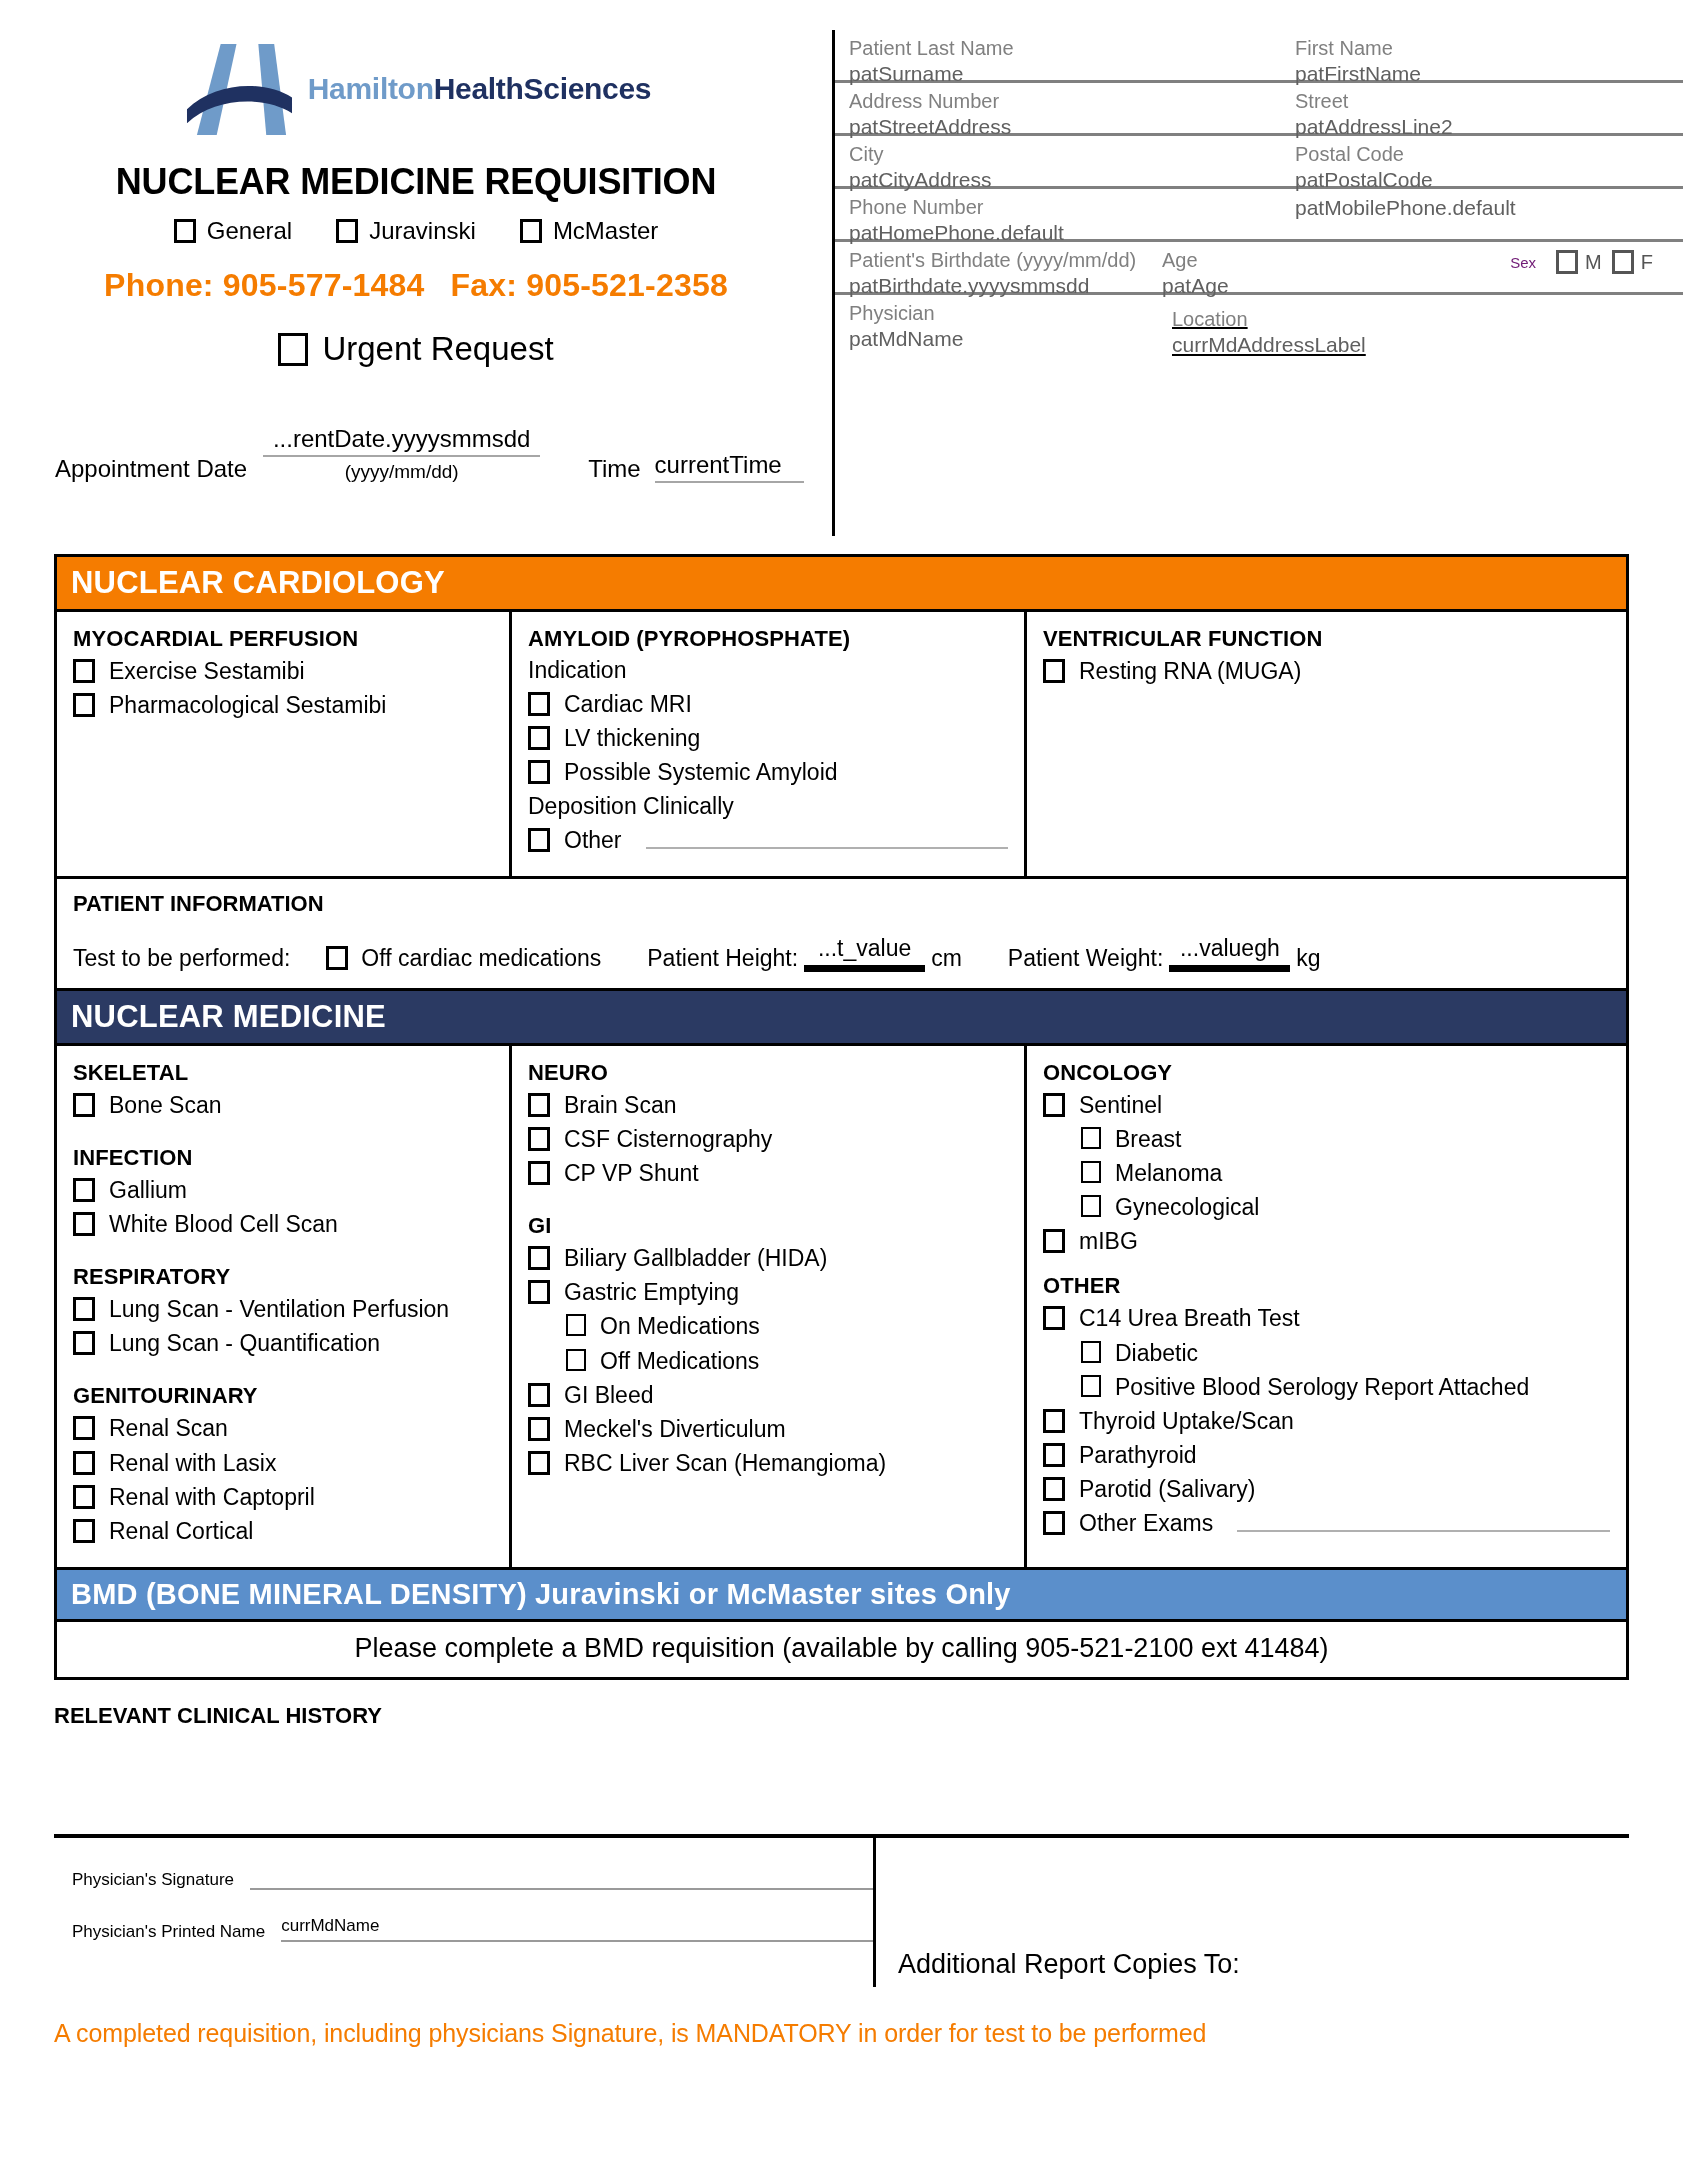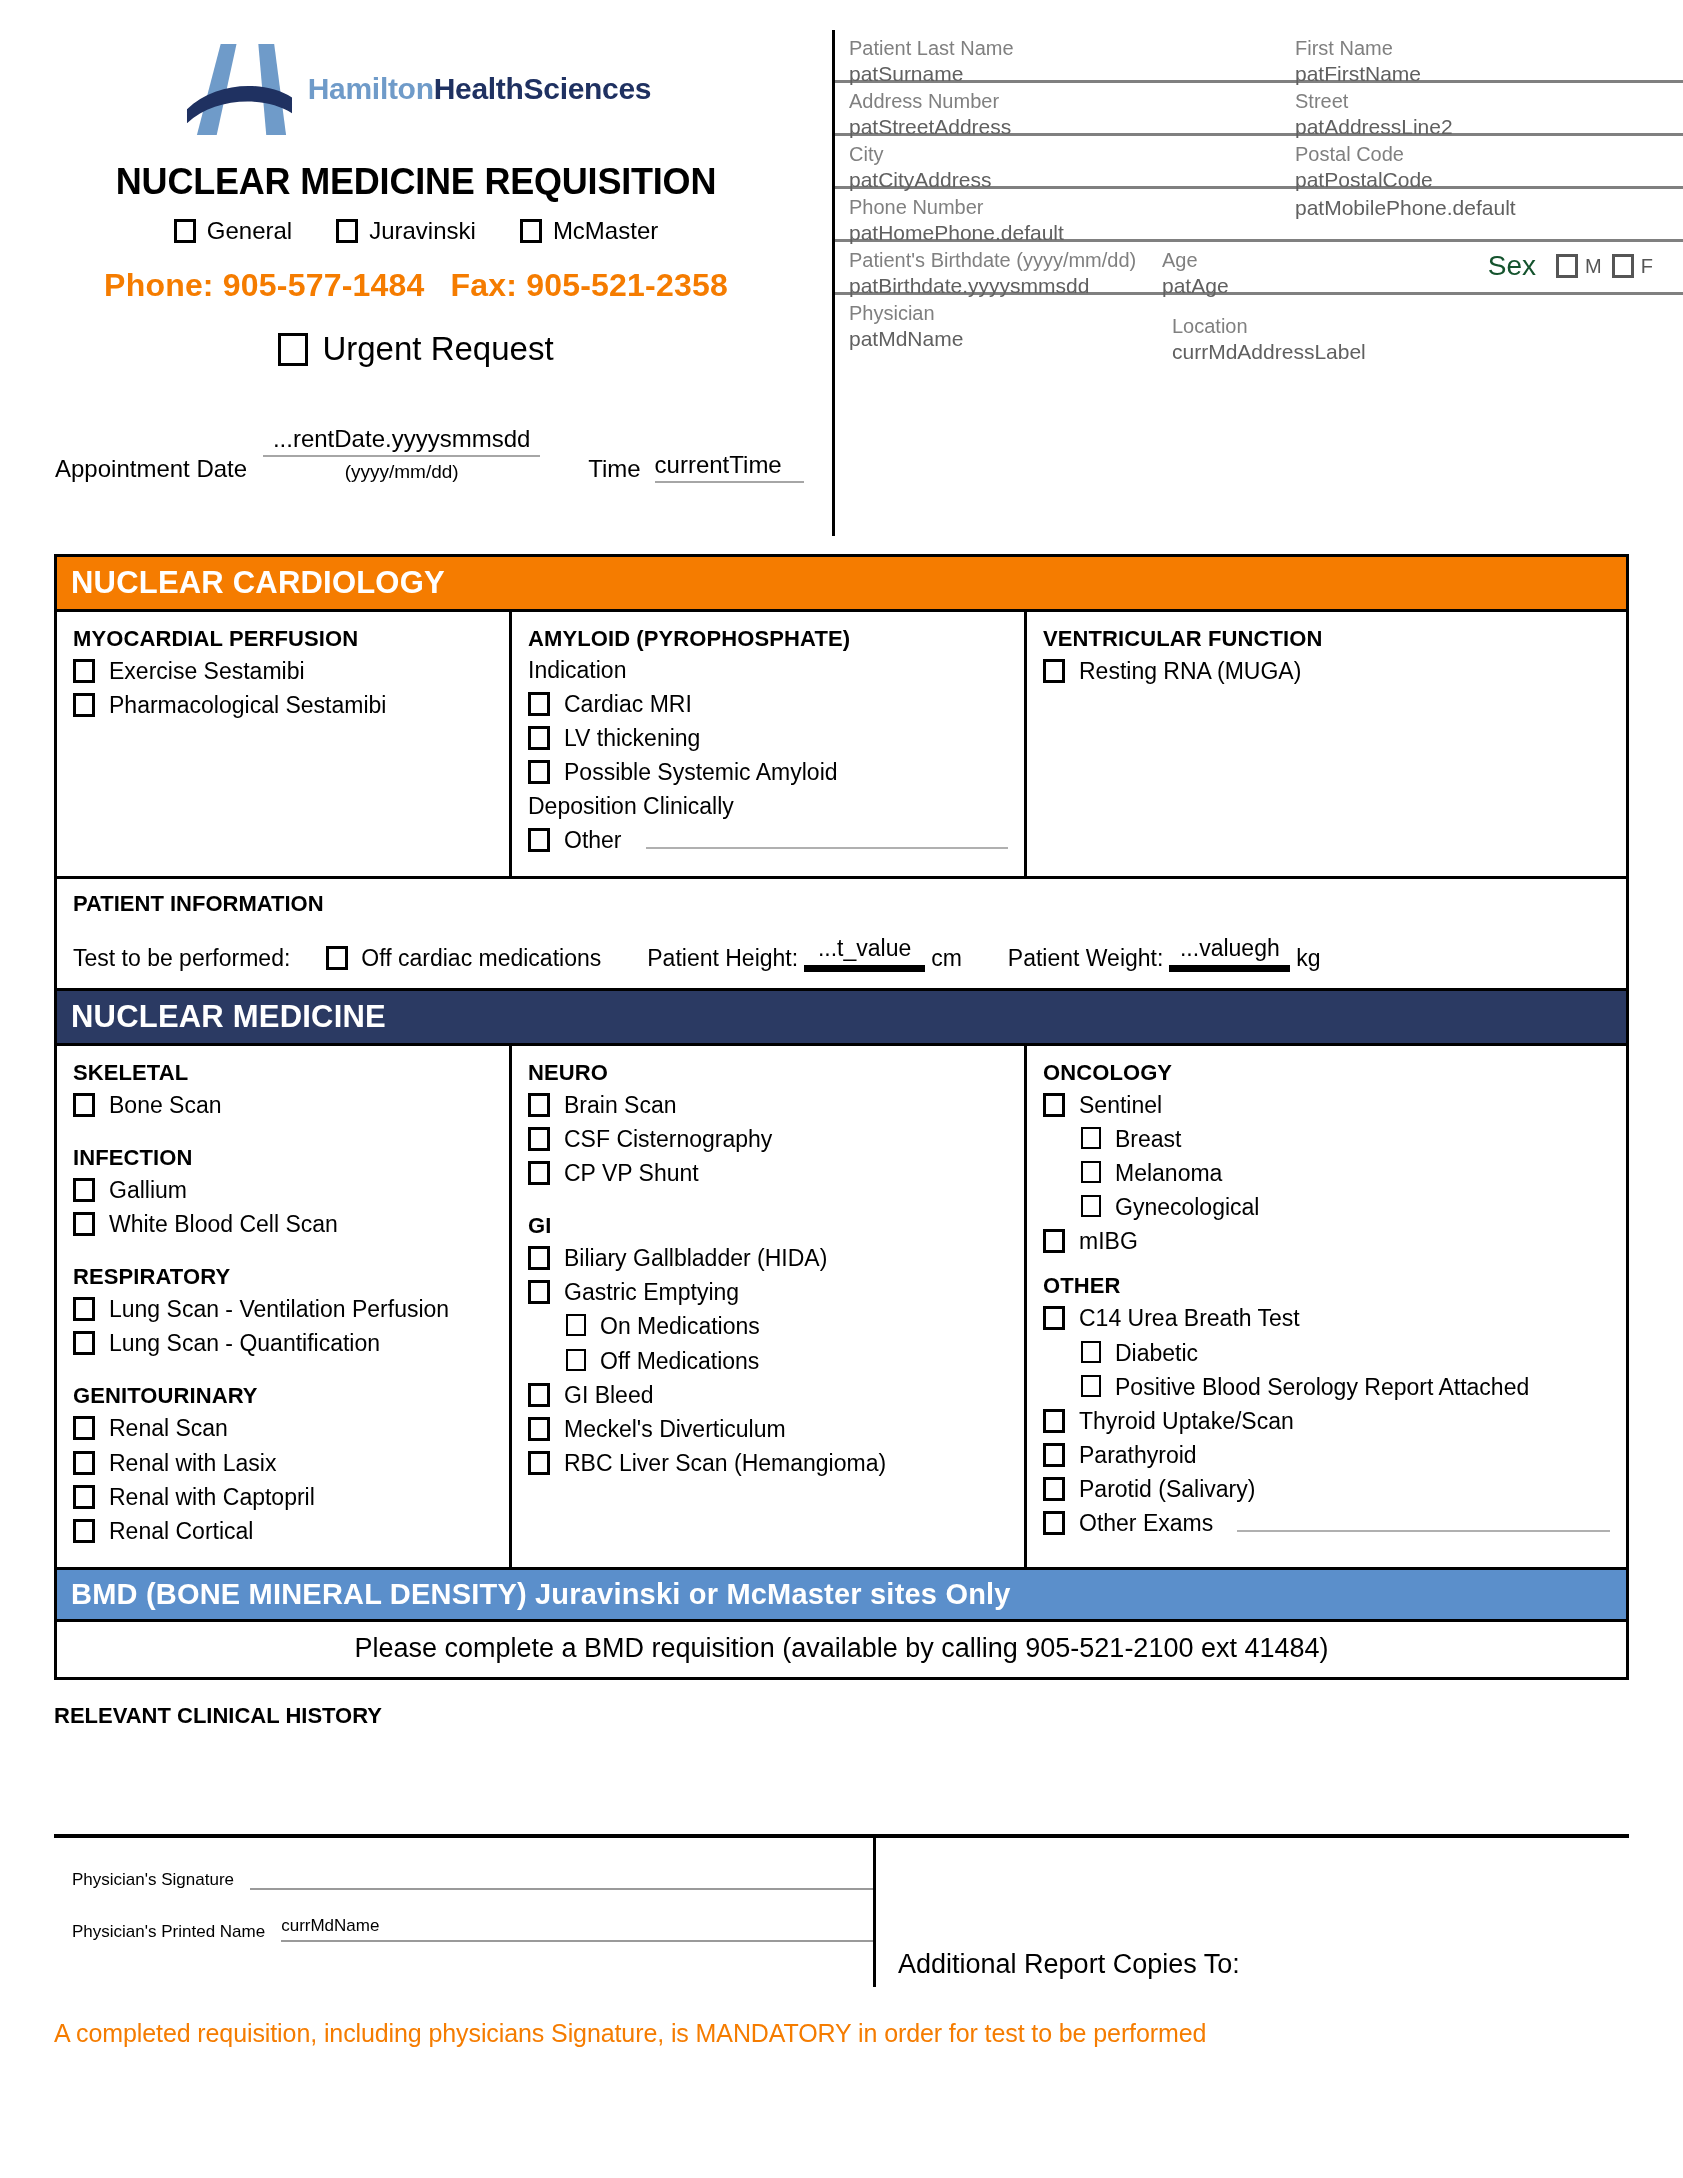--- a/index.html
+++ b/index.html
@@ -160,25 +160,25 @@
   .pp-val {
     font-size: 21px;
     color: #606060;
     line-height: 1.25;
   }
   .pp-inline { display: flex; }
   .pp-cellA { width: 446px; }
   .pp-cellB { flex: 1; }
 
   .sexbox { position: absolute; right: 30px; top: 8px; display: flex; align-items: center; gap: 10px; }
-  .sexbox .sx-label { font-size: 28px; color: #14532d; margin-right: 10px; }
+  .sexbox .sx-label { font-size: 15px; color: #701a75; margin-right: 10px; }
   .sexbox .sx-item { display: flex; align-items: center; gap: 7px; font-size: 20px; color: #555; }
 
   .pp-age { position: absolute; left: 327px; top: 6px; }
-  .pp-loc { position: absolute; left: 337px; top: 19px; }
+  .pp-loc { position: absolute; left: 337px; top: 12px; text-decoration: underline; }
 
   
   .main-box {
     margin: 0 54px;
     border: 3px solid #000;
     border-top: 3px solid #000;
   }
   .band {
     padding: 8px 14px;
     font-size: 31px;

